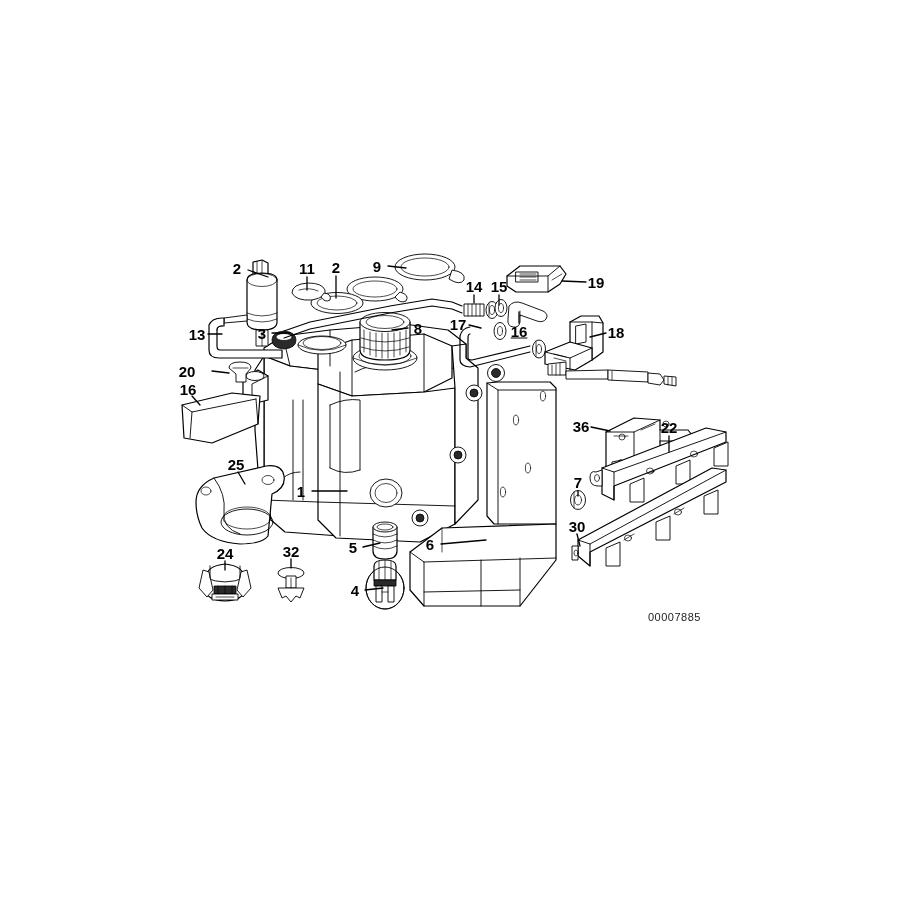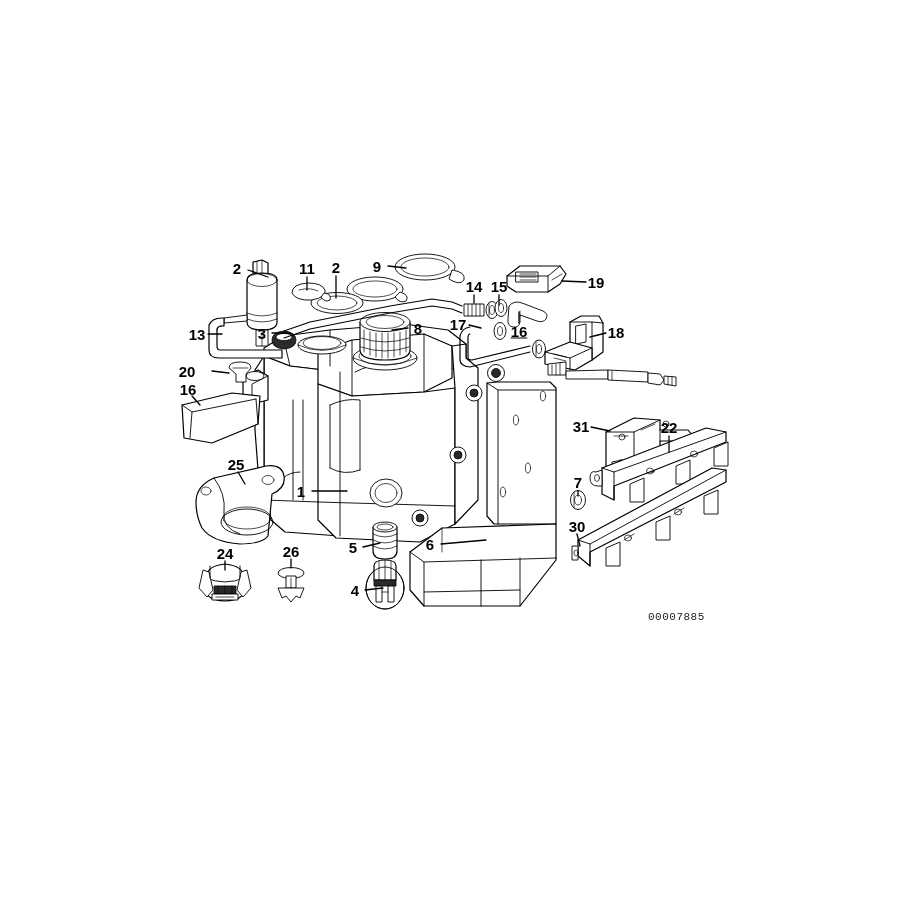--- a/index.html
+++ b/index.html
@@ -27,21 +27,21 @@
     font-family: "Liberation Sans", sans-serif;
     font-size: 15px;
     font-weight: bold;
     color: #000000;
     line-height: 1;
     white-space: nowrap;
     transform: translate(-50%, -50%);
   }
   #diagram-id {
     position: absolute;
-    font-family: Liberation Mono, monospace;
+    font-family: Liberation Sans, sans-serif;
     font-size: 11px;
     color: #222222;
     letter-spacing: 0.5px;
     white-space: nowrap;
     text-align: center;
   }
   
   .ln { fill: none; stroke: #000000; stroke-width: 1.2; stroke-linejoin: round; stroke-linecap: round; }
   .ln-thin { fill: none; stroke: #000000; stroke-width: 0.9; stroke-linejoin: round; stroke-linecap: round; }
   .ln-hair { fill: none; stroke: #000000; stroke-width: 0.7; stroke-linejoin: round; stroke-linecap: round; }
@@ -442,23 +442,23 @@
       <div class="callout-label" style="left: 307px; top: 268px;">11</div>
       <div class="callout-label" style="left: 188px; top: 389px;">16</div>
       <div class="callout-label" style="left: 197px; top: 334px;">13</div>
       <div class="callout-label" style="left: 474px; top: 286px;">14</div>
       <div class="callout-label" style="left: 499px; top: 286px;">15</div>
       <div class="callout-label" style="left: 519px; top: 331px; text-decoration: underline;">16</div>
       <div class="callout-label" style="left: 458px; top: 324px;">17</div>
       <div class="callout-label" style="left: 616px; top: 332px;">18</div>
       <div class="callout-label" style="left: 596px; top: 282px;">19</div>
       <div class="callout-label" style="left: 187px; top: 371px;">20</div>
-      <div class="callout-label" style="left: 581px; top: 426px;">31</div>
+      <div class="callout-label" style="left: 581px; top: 426px;">36</div>
       <div class="callout-label" style="left: 669px; top: 427px;">22</div>
       <div class="callout-label" style="left: 577px; top: 526px;">30</div>
       <div class="callout-label" style="left: 225px; top: 553px; text-align: right;">24</div>
       <div class="callout-label" style="left: 236px; top: 464px;">25</div>
-      <div class="callout-label" style="left: 291px; top: 551px;">26</div>
+      <div class="callout-label" style="left: 291px; top: 551px;">32</div>
     </div>
 
   <div id="diagram-id" style="left: 648px; top: 611px;">00007885</div>
 
 </div>
 
 </body></html>

